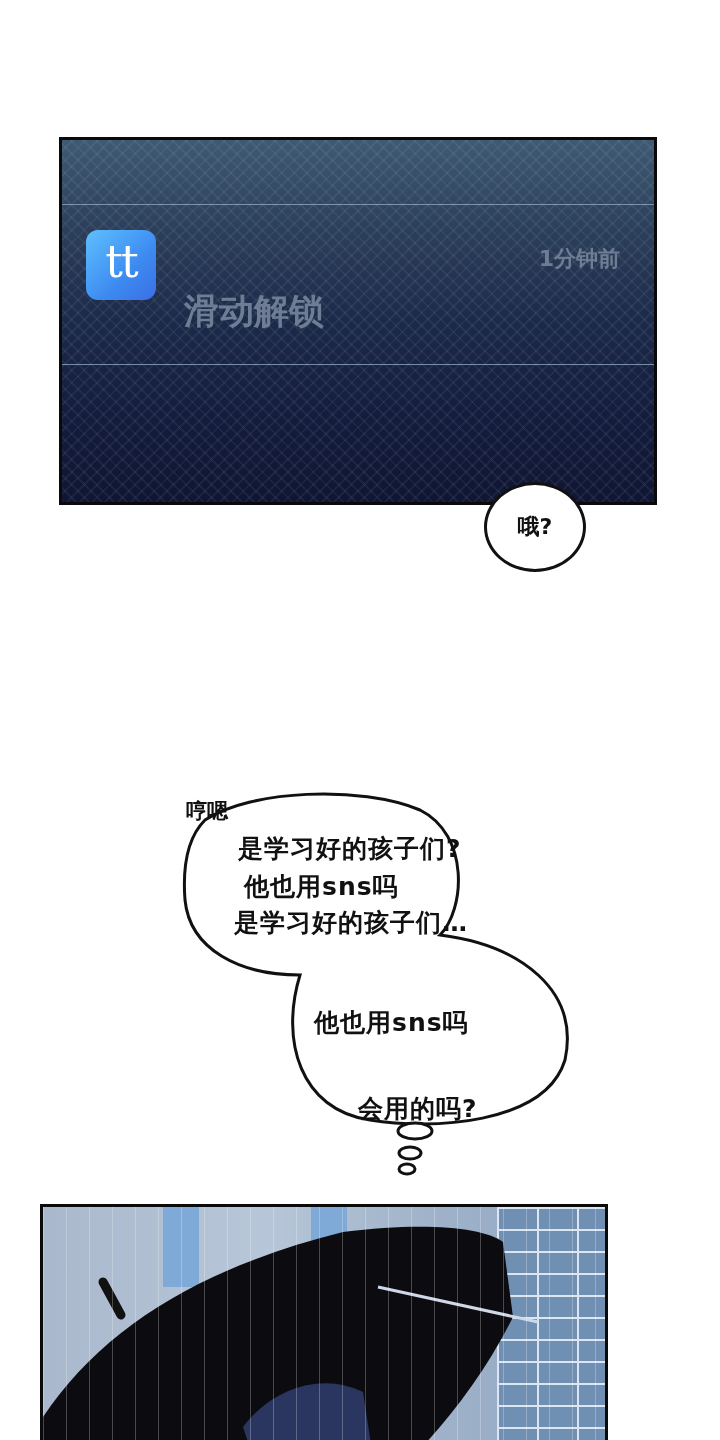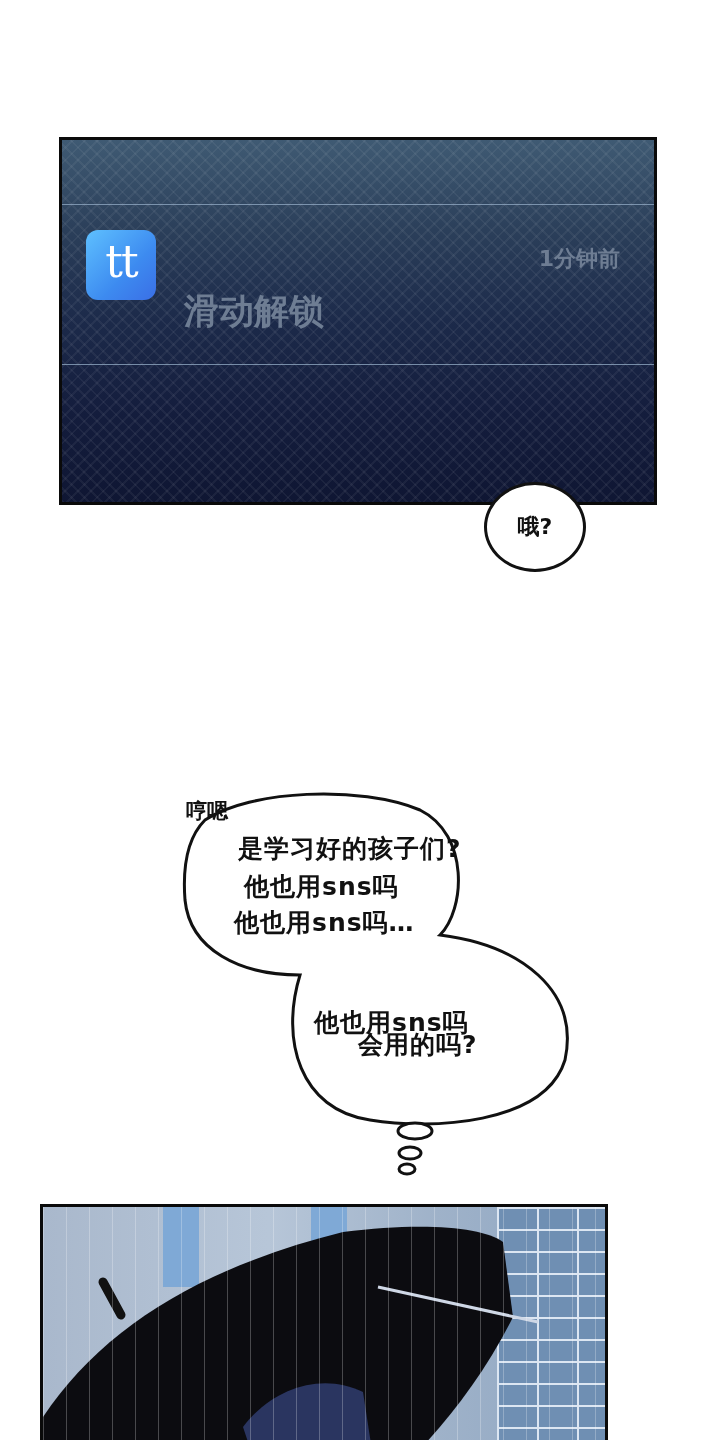--- a/index.html
+++ b/index.html
@@ -52,23 +52,23 @@
            C300,1110 280,1040 300,975 C240,975 190,950 185,900
            C182,860 190,835 205,820 Z" fill="#fff" stroke="#111" stroke-width="3"></path>
   <ellipse cx="415" cy="1131" rx="17" ry="8" fill="#fff" stroke="#111" stroke-width="3"></ellipse>
   <ellipse cx="410" cy="1153" rx="11" ry="6" fill="#fff" stroke="#111" stroke-width="3"></ellipse>
   <ellipse cx="407" cy="1169" rx="8" ry="5" fill="#fff" stroke="#111" stroke-width="3"></ellipse>
 </svg>
 
 <div class="sfx">哼嗯</div>
 <div class="tline" style="left:238px;top:832px">是学习好的孩子们?</div>
 <div class="tline" style="left:244px;top:870px">他也用sns吗</div>
-<div class="tline" style="left:234px;top:906px">他也用sns吗…</div>
+<div class="tline" style="left:234px;top:906px">是学习好的孩子们…</div>
 <div class="tline" style="left:314px;top:1006px">他也用sns吗</div>
-<div class="tline" style="left:358px;top:1028px">会用的吗?</div>
+<div class="tline" style="left:358px;top:1092px">会用的吗?</div>
 
 <div class="panel2">
   <div class="window1"></div>
   <div class="window2"></div>
   <div class="brick"></div>
   <svg width="568" height="250" style="position:absolute;left:0;top:0">
     <line x1="60" y1="75" x2="78" y2="108" stroke="#111" stroke-width="9" stroke-linecap="round"></line>
     <path d="M0,210 C60,120 160,60 300,25 C380,15 440,20 460,35 L470,110 C440,170 400,220 360,260 L0,260 Z" fill="#0c0c10"></path>
     <line x1="335" y1="80" x2="495" y2="115" stroke="#cfd8e6" stroke-width="3"></line>
     <path d="M200,220 C230,180 280,165 320,185 L330,250 L210,250 Z" fill="#2a3560"></path>

